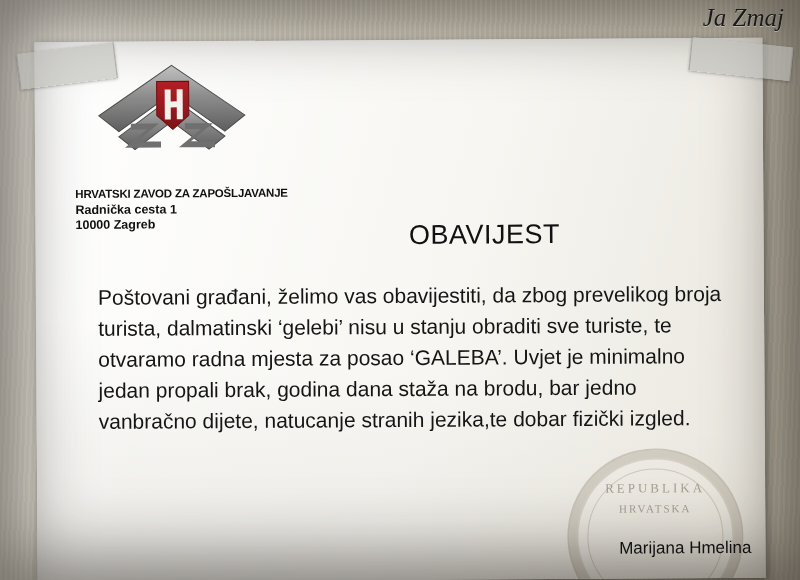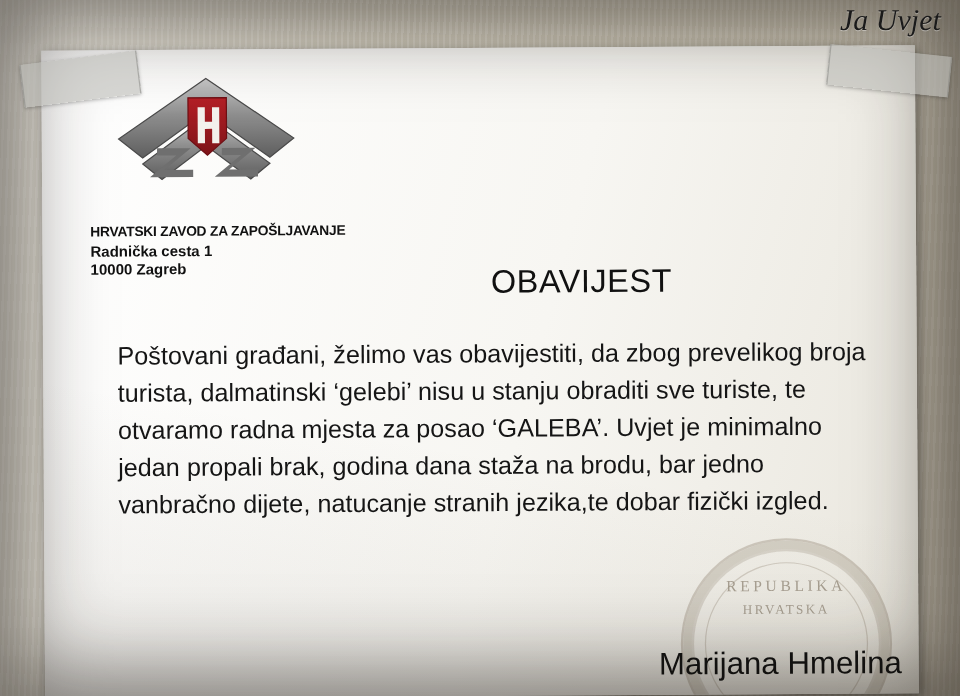--- a/index.html
+++ b/index.html
@@ -130,22 +130,22 @@
     left: 62px;
     top: 240px;
     width: 632px;
     font-size: 21px;
     line-height: 31px;
     color: #151515;
   }
   #signature {
     position: absolute;
     right: 14px;
-    bottom: 10px;
-    font-size: 26px;
+    bottom: 20px;
+    font-size: 17px;
     color: #111;
   }
 
   
   #stamp {
     position: absolute;
     right: 22px;
     bottom: -46px;
     width: 172px;
     height: 172px;
@@ -193,21 +193,21 @@
     font-size: 25px;
     color: #1a1a1a;
     text-shadow: 0 1px 0 rgba(255,255,255,0.35);
   }
 </style>
 </head>
 <body>
 
 <div id="stage">
 
-  <div id="watermark">Ja Uvjet</div>
+  <div id="watermark">Ja Zmaj</div>
 
   <div id="sheet">
 
     <div id="letterhead">
       <div id="logo">
         <svg width="150" height="102" viewBox="0 0 150 102" aria-hidden="true">
           <defs>
             <linearGradient id="gmet" x1="0" y1="0" x2="0" y2="1">
               <stop offset="0%" stop-color="#c9c9c9"></stop>
               <stop offset="45%" stop-color="#8f8f8f"></stop>

